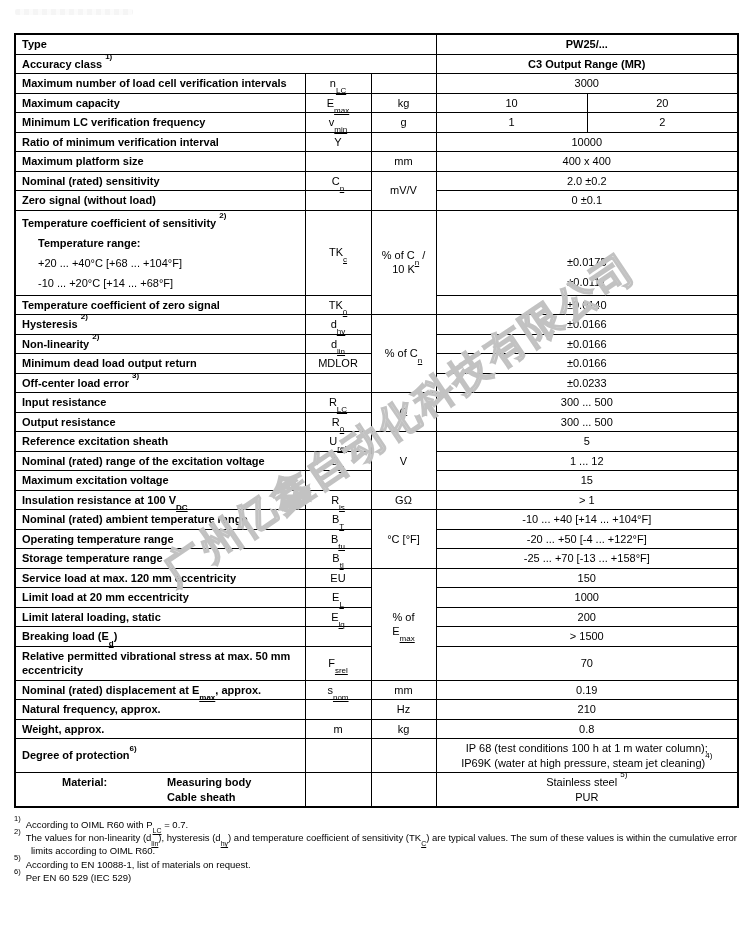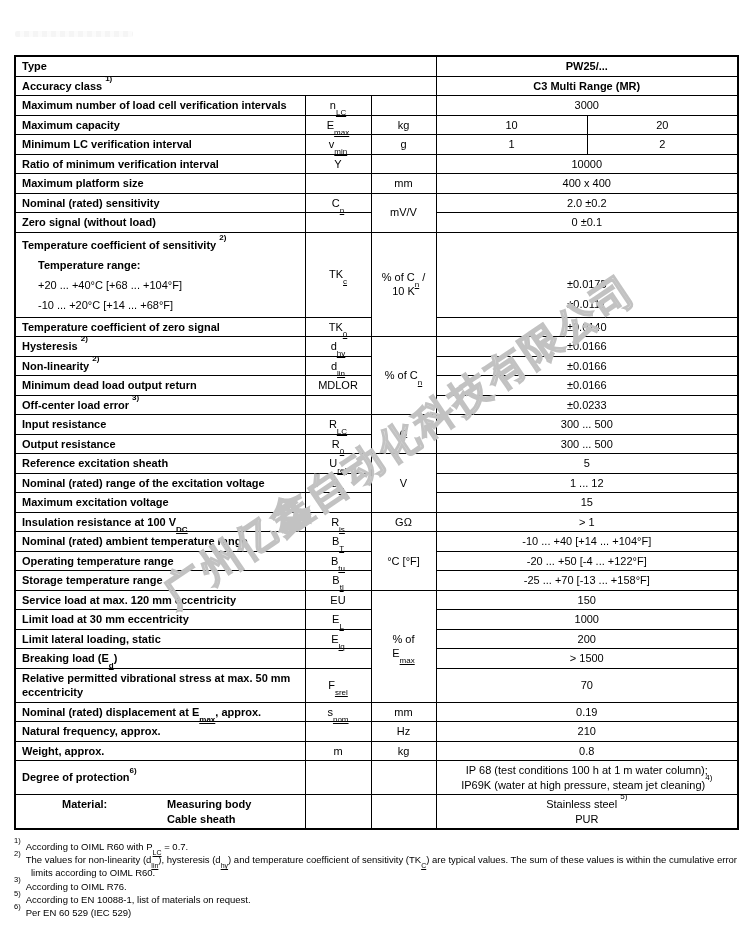--- a/index.html
+++ b/index.html
@@ -1,21 +1,21 @@
 <!DOCTYPE html>
 <html><head>
 <meta charset="utf-8">
 <style>
   html,body{margin:0;padding:0;}
   body{
     width:750px;height:948px;background:#ffffff;position:relative;
     font-family:"Liberation Sans", sans-serif;color:#000;
     overflow:hidden;
   }
-  .page{position:absolute;inset:0;margin-top:22px;}
+  .page{position:absolute;inset:0;}
   .faint-remnant{
     position:absolute;left:15px;top:9px;width:118px;height:6px;
     background:repeating-linear-gradient(90deg,#ededed 0 5px,#f8f8f8 5px 9px);
     opacity:.55;border-radius:2px;
   }
   table.spec{
     position:absolute;left:14px;top:33px;width:723px;
     border-collapse:collapse;table-layout:fixed;
     border:2px solid #000;
   }
@@ -65,37 +65,37 @@
       <col style="width:151px">
       <col style="width:151px">
     </colgroup>
     <tbody id="spec-body">
         <tr>
           <td class="label" colspan="3"><span>Type</span></td>
           <td class="val bold" colspan="2"><span>PW25/...</span></td>
         </tr>
         <tr>
           <td class="label" colspan="3"><span>Accuracy class </span><sup>1)</sup></td>
-          <td class="val bold" colspan="2"><span>C3 Multi Range (MR)</span></td>
+          <td class="val bold" colspan="2"><span>C3 Output Range (MR)</span></td>
         </tr>
         <tr>
           <td class="label"><span>Maximum number of load cell verification intervals</span></td>
           <td class="sym"><span>n</span><sub>LC</sub></td>
           <td class="unit"></td>
           <td class="val" colspan="2"><span>3000</span></td>
         </tr>
         <tr>
           <td class="label"><span>Maximum capacity</span></td>
           <td class="sym"><span>E</span><sub>max</sub></td>
           <td class="unit"><span>kg</span></td>
           <td class="val"><span>10</span></td>
           <td class="val"><span>20</span></td>
         </tr>
         <tr>
-          <td class="label"><span>Minimum LC verification interval</span></td>
+          <td class="label"><span>Minimum LC verification frequency</span></td>
           <td class="sym"><span>v</span><sub>min</sub></td>
           <td class="unit"><span>g</span></td>
           <td class="val"><span>1</span></td>
           <td class="val"><span>2</span></td>
         </tr>
         <tr>
           <td class="label"><span>Ratio of minimum verification interval</span></td>
           <td class="sym"><span>Y</span></td>
           <td class="unit"></td>
           <td class="val" colspan="2"><span>10000</span></td>
@@ -212,21 +212,21 @@
         <tr>
           <td class="label"><span>Service load at max. 120 mm eccentricity</span></td>
           <td class="sym"><span>EU</span></td>
           <td class="unit" rowspan="5">
             <div class="ln"><span>% of</span></div>
             <div class="ln"><span>E</span><sub>max</sub></div>
           </td>
           <td class="val" colspan="2"><span>150</span></td>
         </tr>
         <tr>
-          <td class="label"><span>Limit load at 30 mm eccentricity</span></td>
+          <td class="label"><span>Limit load at 20 mm eccentricity</span></td>
           <td class="sym"><span>E</span><sub>L</sub></td>
           <td class="val" colspan="2"><span>1000</span></td>
         </tr>
         <tr>
           <td class="label"><span>Limit lateral loading, static</span></td>
           <td class="sym"><span>E</span><sub>lq</sub></td>
           <td class="val" colspan="2"><span>200</span></td>
         </tr>
         <tr>
           <td class="label"><span>Breaking load (E</span><sub>d</sub><span>)</span></td>
@@ -283,19 +283,18 @@
             <div class="ln"><span>Stainless steel </span><sup>5)</sup></div>
             <div class="ln"><span>PUR</span></div>
           </td>
         </tr>
       </tbody>
   </table>
 
   <div class="fnotes" id="fnotes">
       <div class="fn"><sup>1)</sup><span>According to OIML R60 with P</span><sub>LC</sub><span> = 0.7.</span></div>
       <div class="fn"><sup>2)</sup><span>The values for non-linearity (d</span><sub>lin</sub><span>), hysteresis (d</span><sub>hy</sub><span>) and temperature coefficient of sensitivity (TK</span><sub>C</sub><span>) are typical values. The sum of these values is within the cumulative error limits according to OIML R60.</span></div>
-      <div class="fn"><sup>3)</sup><span>According to OIML R76.</span></div>
       <div class="fn"><sup>5)</sup><span>According to EN 10088-1, list of materials on request.</span></div>
       <div class="fn"><sup>6)</sup><span>Per EN 60 529 (IEC 529)</span></div>
     </div>
 
   <div class="watermark">广州亿鑫自动化科技有限公司</div>
 </div>
 
 </body></html>

